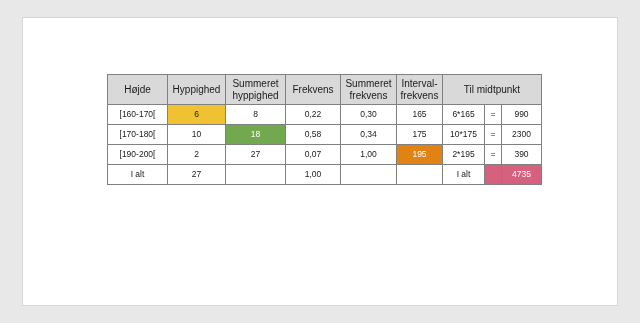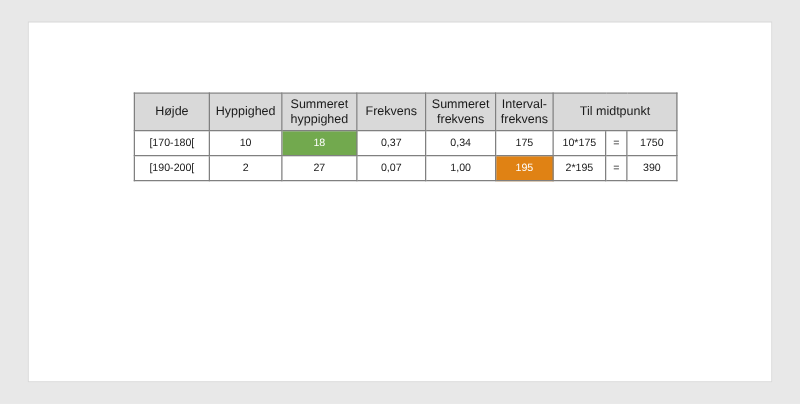--- a/index.html
+++ b/index.html
@@ -103,38 +103,60 @@
             <td>Frekvens</td>
             <td class="hdr-two-line">Summeret
 frekvens</td>
             <td class="hdr-two-line">Interval-
 frekvens</td>
             <td colspan="3">Til midtpunkt</td>
           </tr>
         </thead>
         <tbody>
           <tr>
+            <td class="left">[160-170[</td>
+            <td class="c-yellow">6</td>
+            <td>8</td>
+            <td>0,22</td>
+            <td>0,30</td>
+            <td>165</td>
+            <td class="left">6*165</td>
+            <td class="eq">=</td>
+            <td class="rightpad">990</td>
+          </tr>
+          <tr>
             <td class="left">[170-180[</td>
             <td>10</td>
             <td class="c-green">18</td>
-            <td>0,37</td>
+            <td>0,58</td>
             <td>0,34</td>
             <td>175</td>
             <td class="left">10*175</td>
             <td class="eq">=</td>
-            <td class="rightpad">1750</td>
+            <td class="rightpad">2300</td>
           </tr>
           <tr>
             <td class="left">[190-200[</td>
             <td>2</td>
             <td>27</td>
             <td>0,07</td>
             <td>1,00</td>
             <td class="c-orange">195</td>
             <td class="left">2*195</td>
             <td class="eq">=</td>
             <td class="rightpad">390</td>
           </tr>
+          <tr>
+            <td class="left">I alt</td>
+            <td>27</td>
+            <td></td>
+            <td>1,00</td>
+            <td></td>
+            <td></td>
+            <td class="left">I alt</td>
+            <td class="c-pink"></td>
+            <td class="c-pink rightpad">4735</td>
+          </tr>
         </tbody>
       </table>
     </div>
   </div>
 </div>
 
 </body></html>

